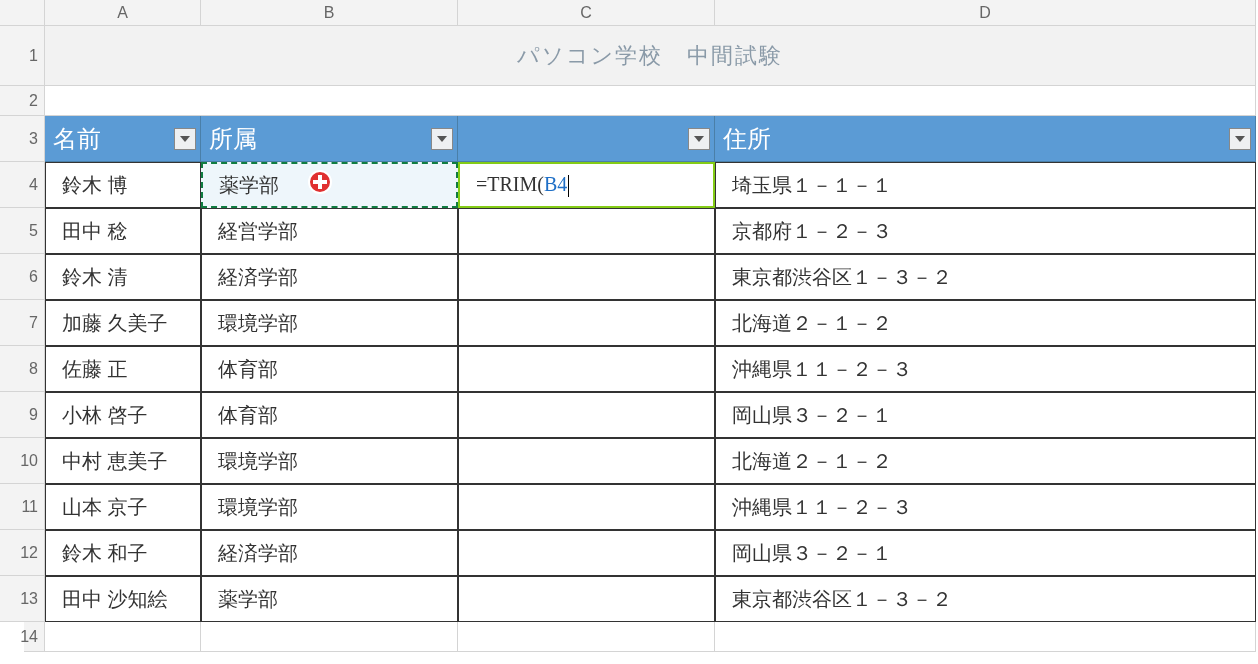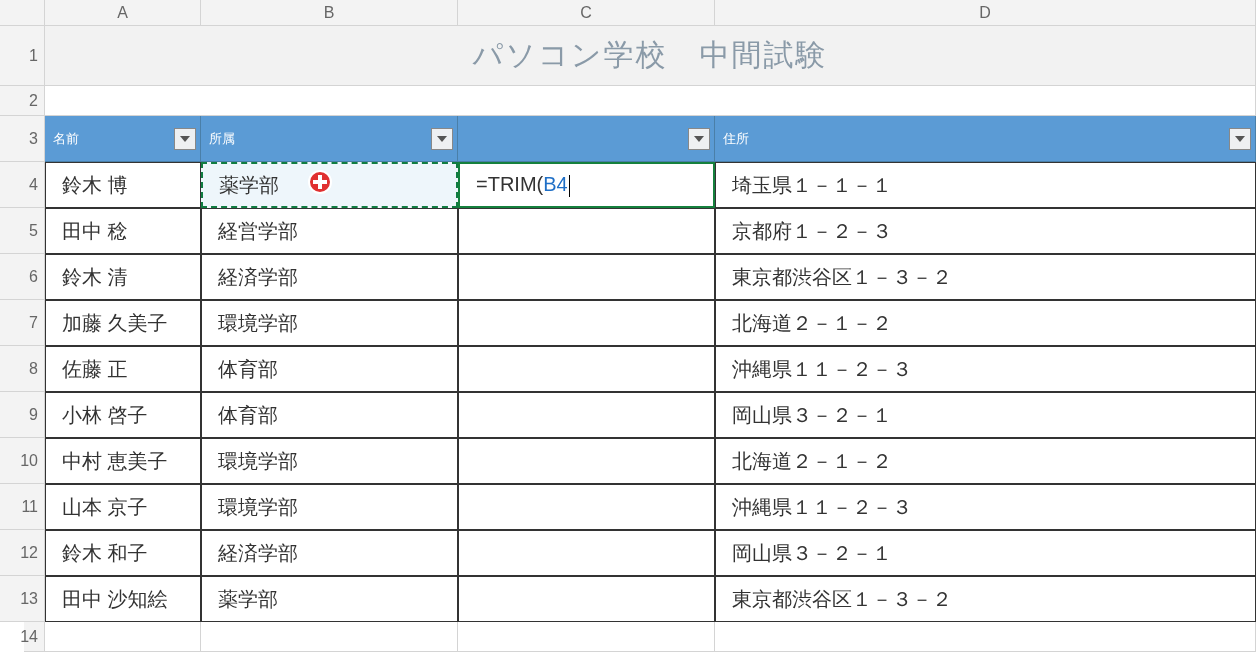--- a/index.html
+++ b/index.html
@@ -50,42 +50,42 @@
   .title-row {
     grid-column: 2 / 6;
     height: 60px;
     background: #f2f2f2;
     display: flex;
     align-items: center;
     justify-content: center;
     border: 1px solid #d4d4d4;
     border-top: none;
     border-left: none;
-    font-size: 30px;
+    font-size: 22px;
     color: #8a9aa8;
     letter-spacing: 2px;
   }
   .blank-row {
     grid-column: 2 / 6;
     height: 30px;
     border: 1px solid #d4d4d4;
     border-top: none;
     border-left: none;
   }
   .thead {
     background: #5b9bd5;
     color: #fff;
     border: 1px solid #4a7fa8;
     border-top: none;
     border-left: none;
     height: 46px;
     display: flex;
     align-items: center;
     padding: 0 8px;
-    font-size: 13px;
+    font-size: 24px;
     position: relative;
   }
   .filter-btn {
     position: absolute;
     right: 4px;
     top: 50%;
     transform: translateY(-50%);
     width: 22px;
     height: 22px;
     background: #eef0f2;
@@ -96,22 +96,23 @@
   }
   .filter-btn svg { width: 10px; height: 6px; fill: #555; }
   .data-cell {
     border: 1px solid #333;
   }
   .marching-ants {
     border: 2px dashed #107c41;
     background: #eef6fb;
   }
   .active-edit {
-    border: 2px solid #15803d;
+    border: 2px solid #84cc16;
     overflow: visible;
+    font-family: Liberation Serif, serif;
   }
   .formula-text .paren { color: #333; }
   .formula-text .ref { color: #1f6fc6; }
   .tooltip {
     position: absolute;
     top: 48px;
     left: 10px;
     background: #fefefe;
     border: 1px solid #bbb;
     padding: 4px 10px;

